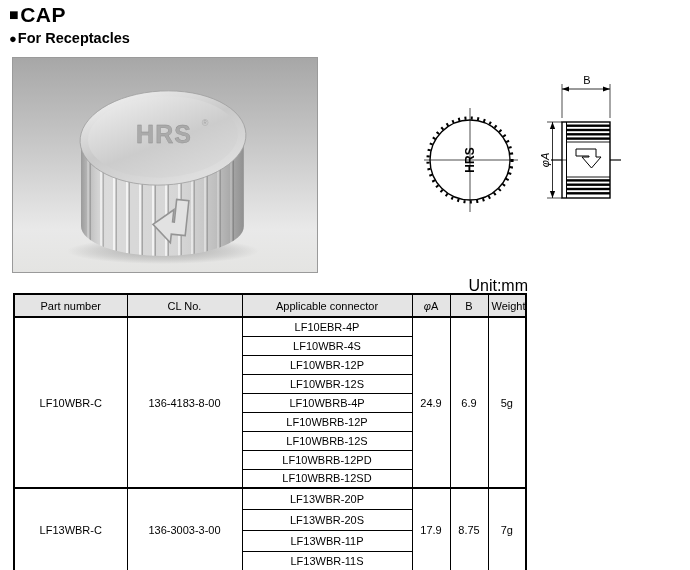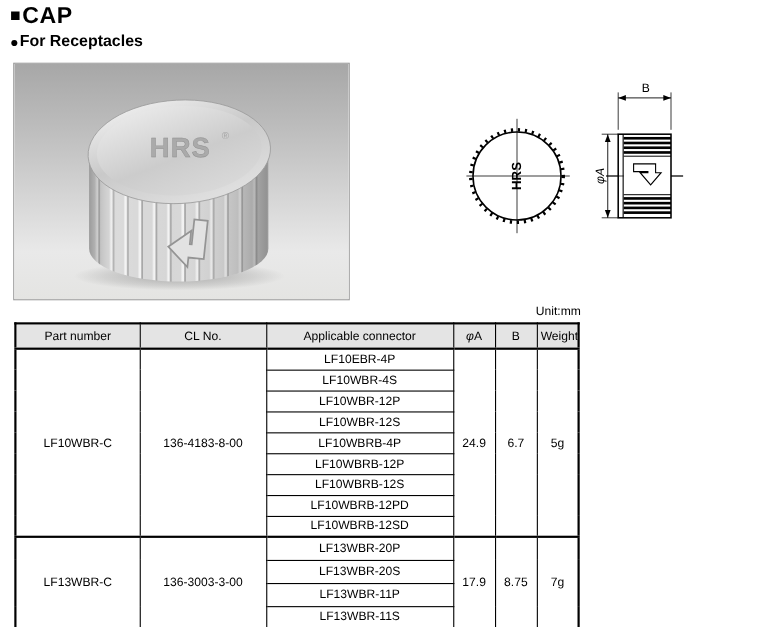--- a/index.html
+++ b/index.html
@@ -17,21 +17,21 @@
   
   .photo{position:absolute;left:12px;top:57px;width:306px;height:216px;
          border:1px solid #9a9a9a;box-sizing:border-box;}
   .photo svg{display:block;}
 
   
   .drawing{position:absolute;left:405px;top:62px;width:250px;height:172px;}
 
   
   .unit-label{position:absolute;left:380px;top:277px;width:148px;text-align:right;
-              font-size:11px;}
+              font-size:16px;}
 
   
   .spec-table{position:absolute;left:13px;top:293px;}
   table{border-collapse:collapse;table-layout:fixed;width:512px;font-size:11px;
         border:2px solid #000;}
   th,td{border:1px solid #000;text-align:center;vertical-align:middle;padding:0 3px;
         overflow:hidden;white-space:nowrap;}
   thead th{background:#e4e4e4;font-weight:normal;height:21px;border-bottom:2px solid #000;}
   th.phi-head::first-letter,td.phi-cell::first-letter{font-style:italic;}
   tbody tr.g1{height:19px;}
@@ -191,21 +191,21 @@
           <th>B</th>
           <th>Weight</th>
         </tr>
       </thead>
       <tbody>
         <tr class="g1">
           <td rowspan="9">LF10WBR-C</td>
           <td rowspan="9">136-4183-8-00</td>
           <td>LF10EBR-4P</td>
           <td rowspan="9">24.9</td>
-          <td rowspan="9">6.7</td>
+          <td rowspan="9">6.9</td>
           <td rowspan="9">5g</td>
         </tr>
         <tr class="g1">
             <td>LF10WBR-4S</td>
           </tr>
         <tr class="g1">
             <td>LF10WBR-12P</td>
           </tr>
         <tr class="g1">
             <td>LF10WBR-12S</td>

